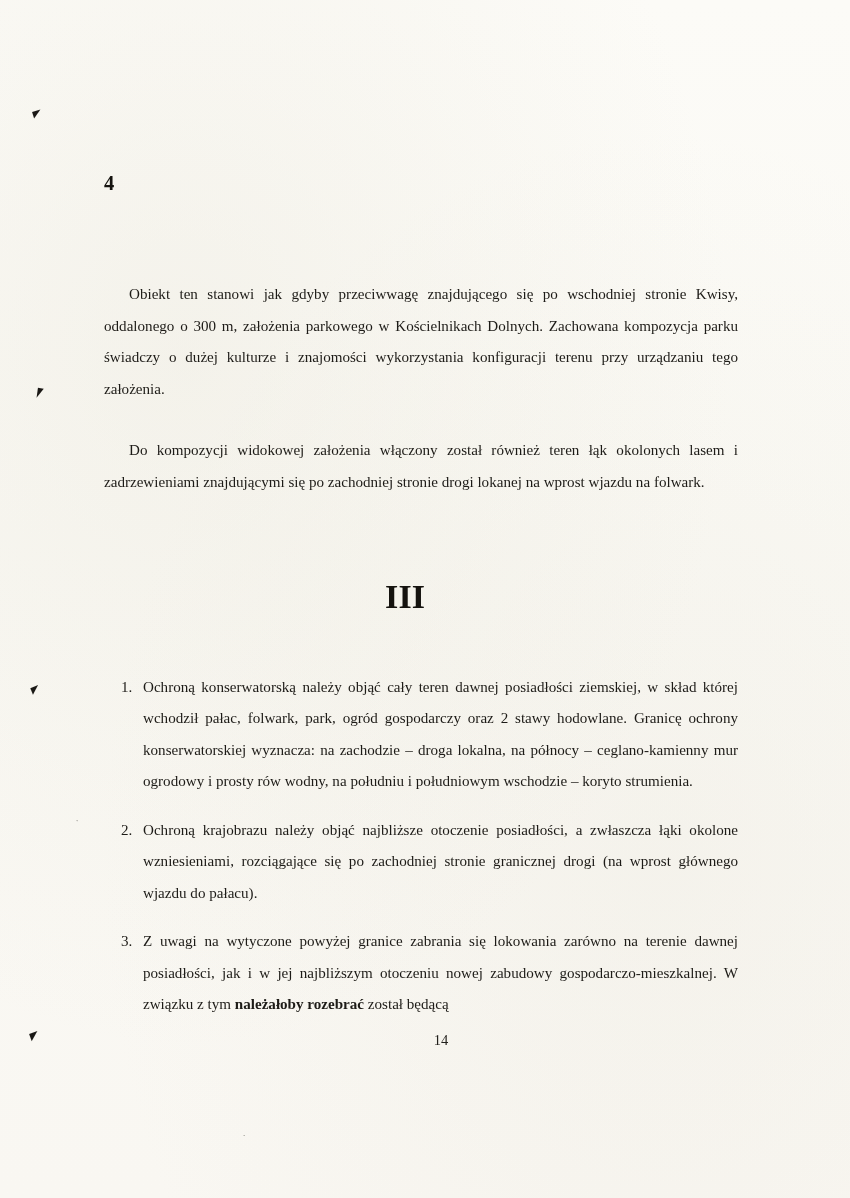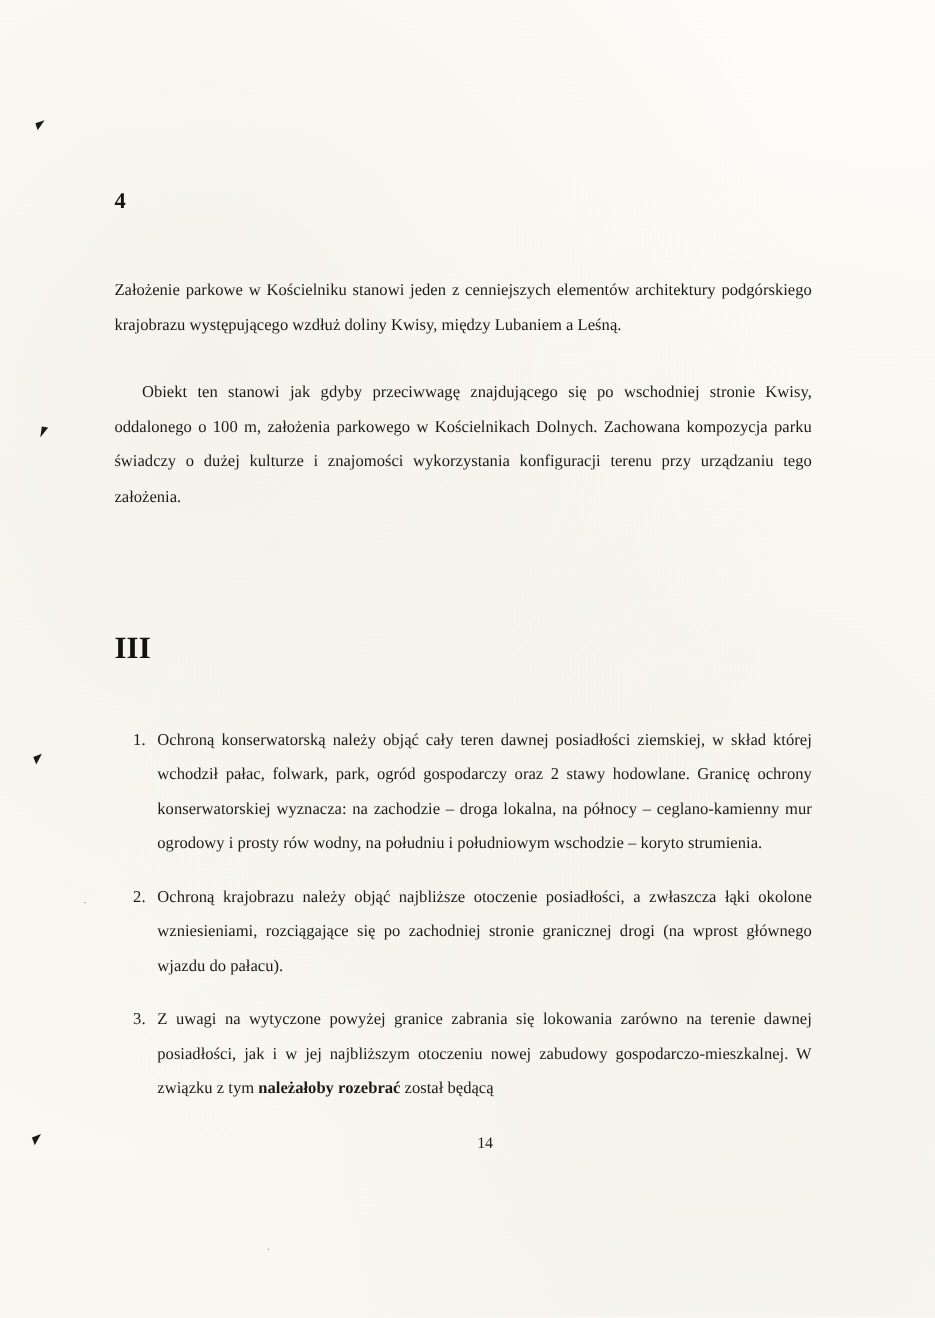--- a/index.html
+++ b/index.html
@@ -37,21 +37,22 @@
     letter-spacing: 0.2px;
     display: flex;
     align-items: baseline;
     color: #15130f;
   }
   .sec-head .num {
     width: 44px;
     flex: 0 0 44px;
   }
   .sec-head.level1 {
-    font-size: 28px;
+    font-size: 34px;
+    justify-content: center;
   }
   .sec-head.level1 .num {
     width: 72px;
     flex: 0 0 72px;
   }
 
   
   p.body {
     margin: 0;
     font-size: 15.1px;
@@ -129,28 +130,28 @@
   <div class="content">
 
     <div style="height:155px"></div>
 
     <h2 class="sec-head">
       <span class="num">4</span>
     </h2>
 
     <div style="height:37px"></div>
 
-    <p class="body">Założenie parkowe w Kościelniku stanowi jeden z cenniejszych elementów architektury podgórskiego krajobrazu występującego wzdłuż doliny Kwisy, między Lubaniem a Leśną.</p>
 
     <div style="height:30px"></div>
 
-    <p class="body indent">Obiekt ten stanowi jak gdyby przeciwwagę znajdującego się po wschodniej stronie Kwisy, oddalonego o 100 m, założenia parkowego w Kościelnikach Dolnych. Zachowana kompozycja parku świadczy o dużej kulturze i znajomości wykorzystania konfiguracji terenu przy urządzaniu tego założenia.</p>
+    <p class="body indent">Obiekt ten stanowi jak gdyby przeciwwagę znajdującego się po wschodniej stronie Kwisy, oddalonego o 300 m, założenia parkowego w Kościelnikach Dolnych. Zachowana kompozycja parku świadczy o dużej kulturze i znajomości wykorzystania konfiguracji terenu przy urządzaniu tego założenia.</p>
 
     <div style="height:30px"></div>
 
+    <p class="body indent">Do kompozycji widokowej założenia włączony został również teren łąk okolonych lasem i zadrzewieniami znajdującymi się po zachodniej stronie drogi lokanej na wprost wjazdu na folwark.</p>
 
     <div style="height:57px"></div>
 
     <h1 class="sec-head level1">
       <span class="num">III</span>
     </h1>
 
     <div style="height:33px"></div>
 
     <ol class="wnioski">

